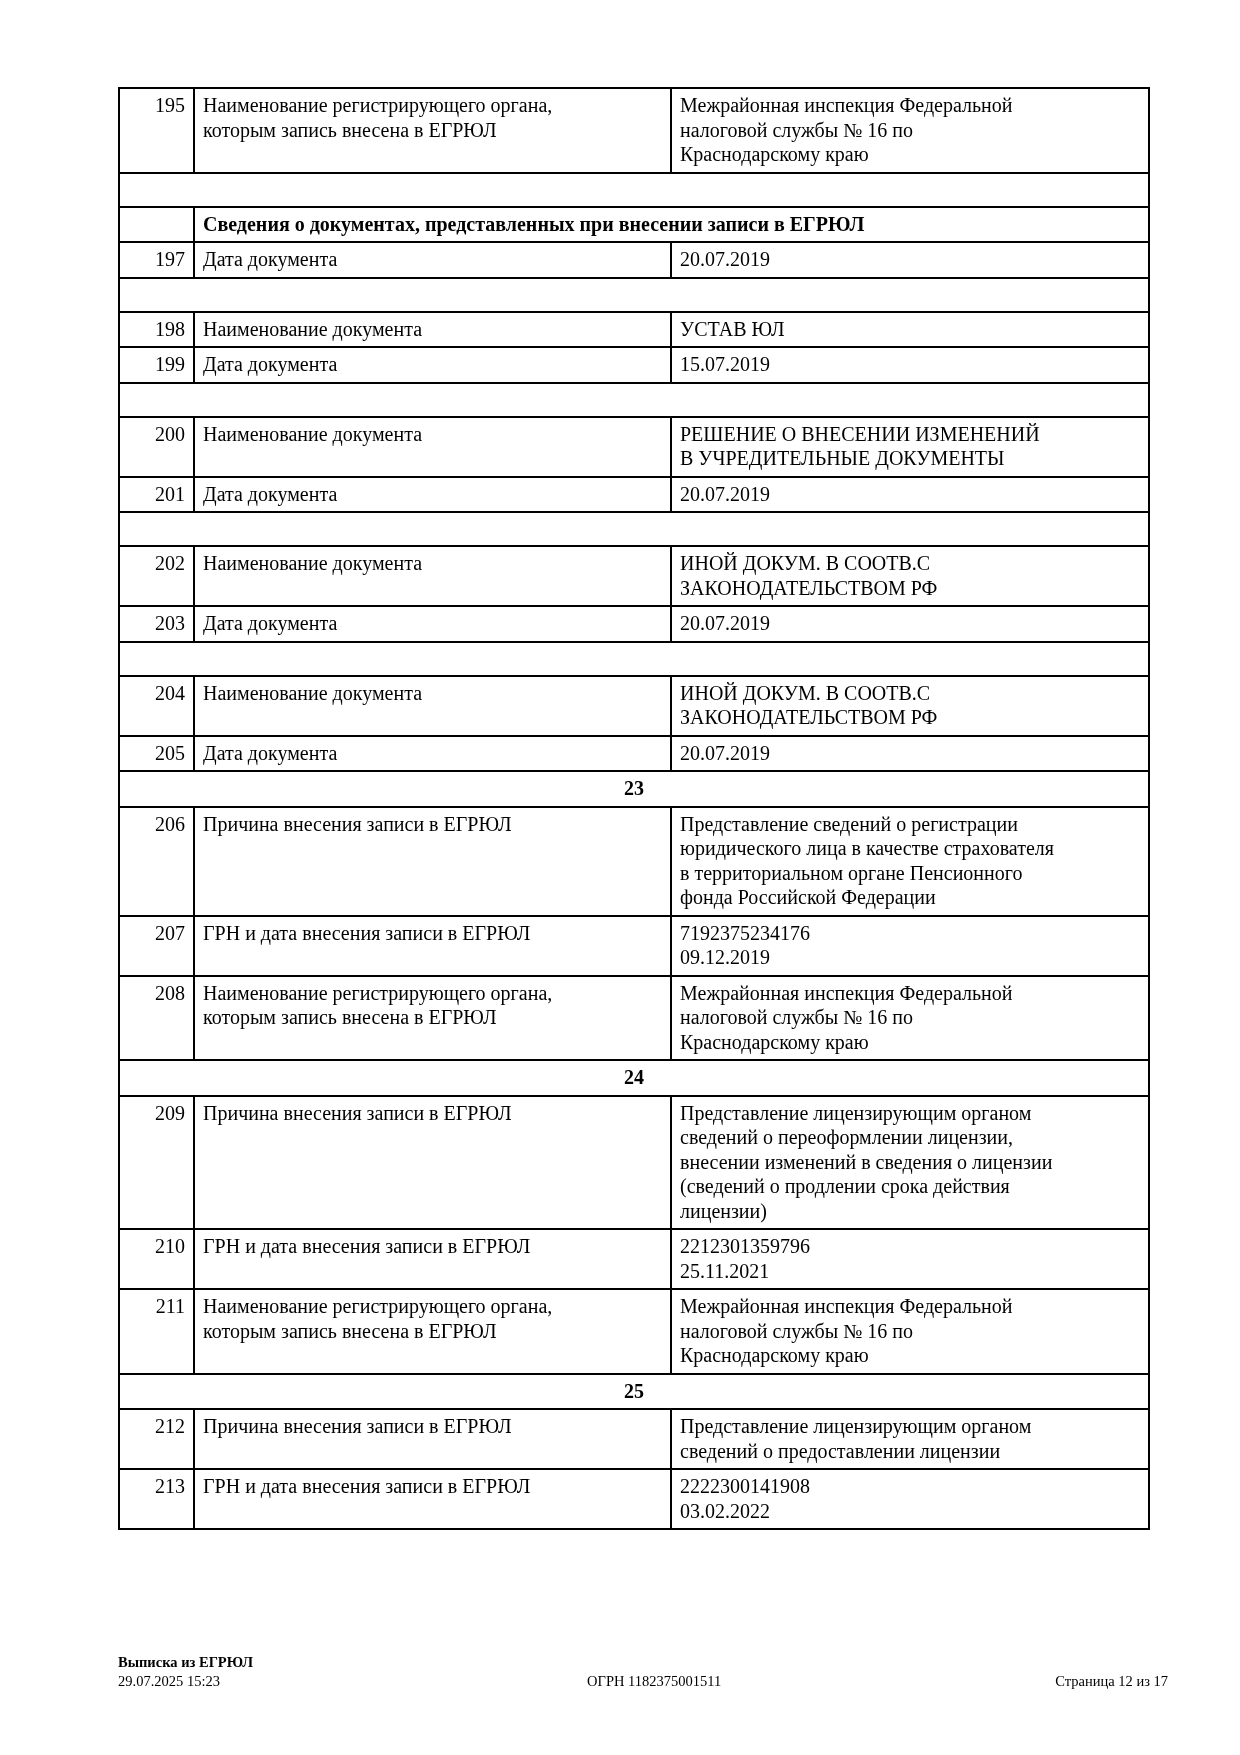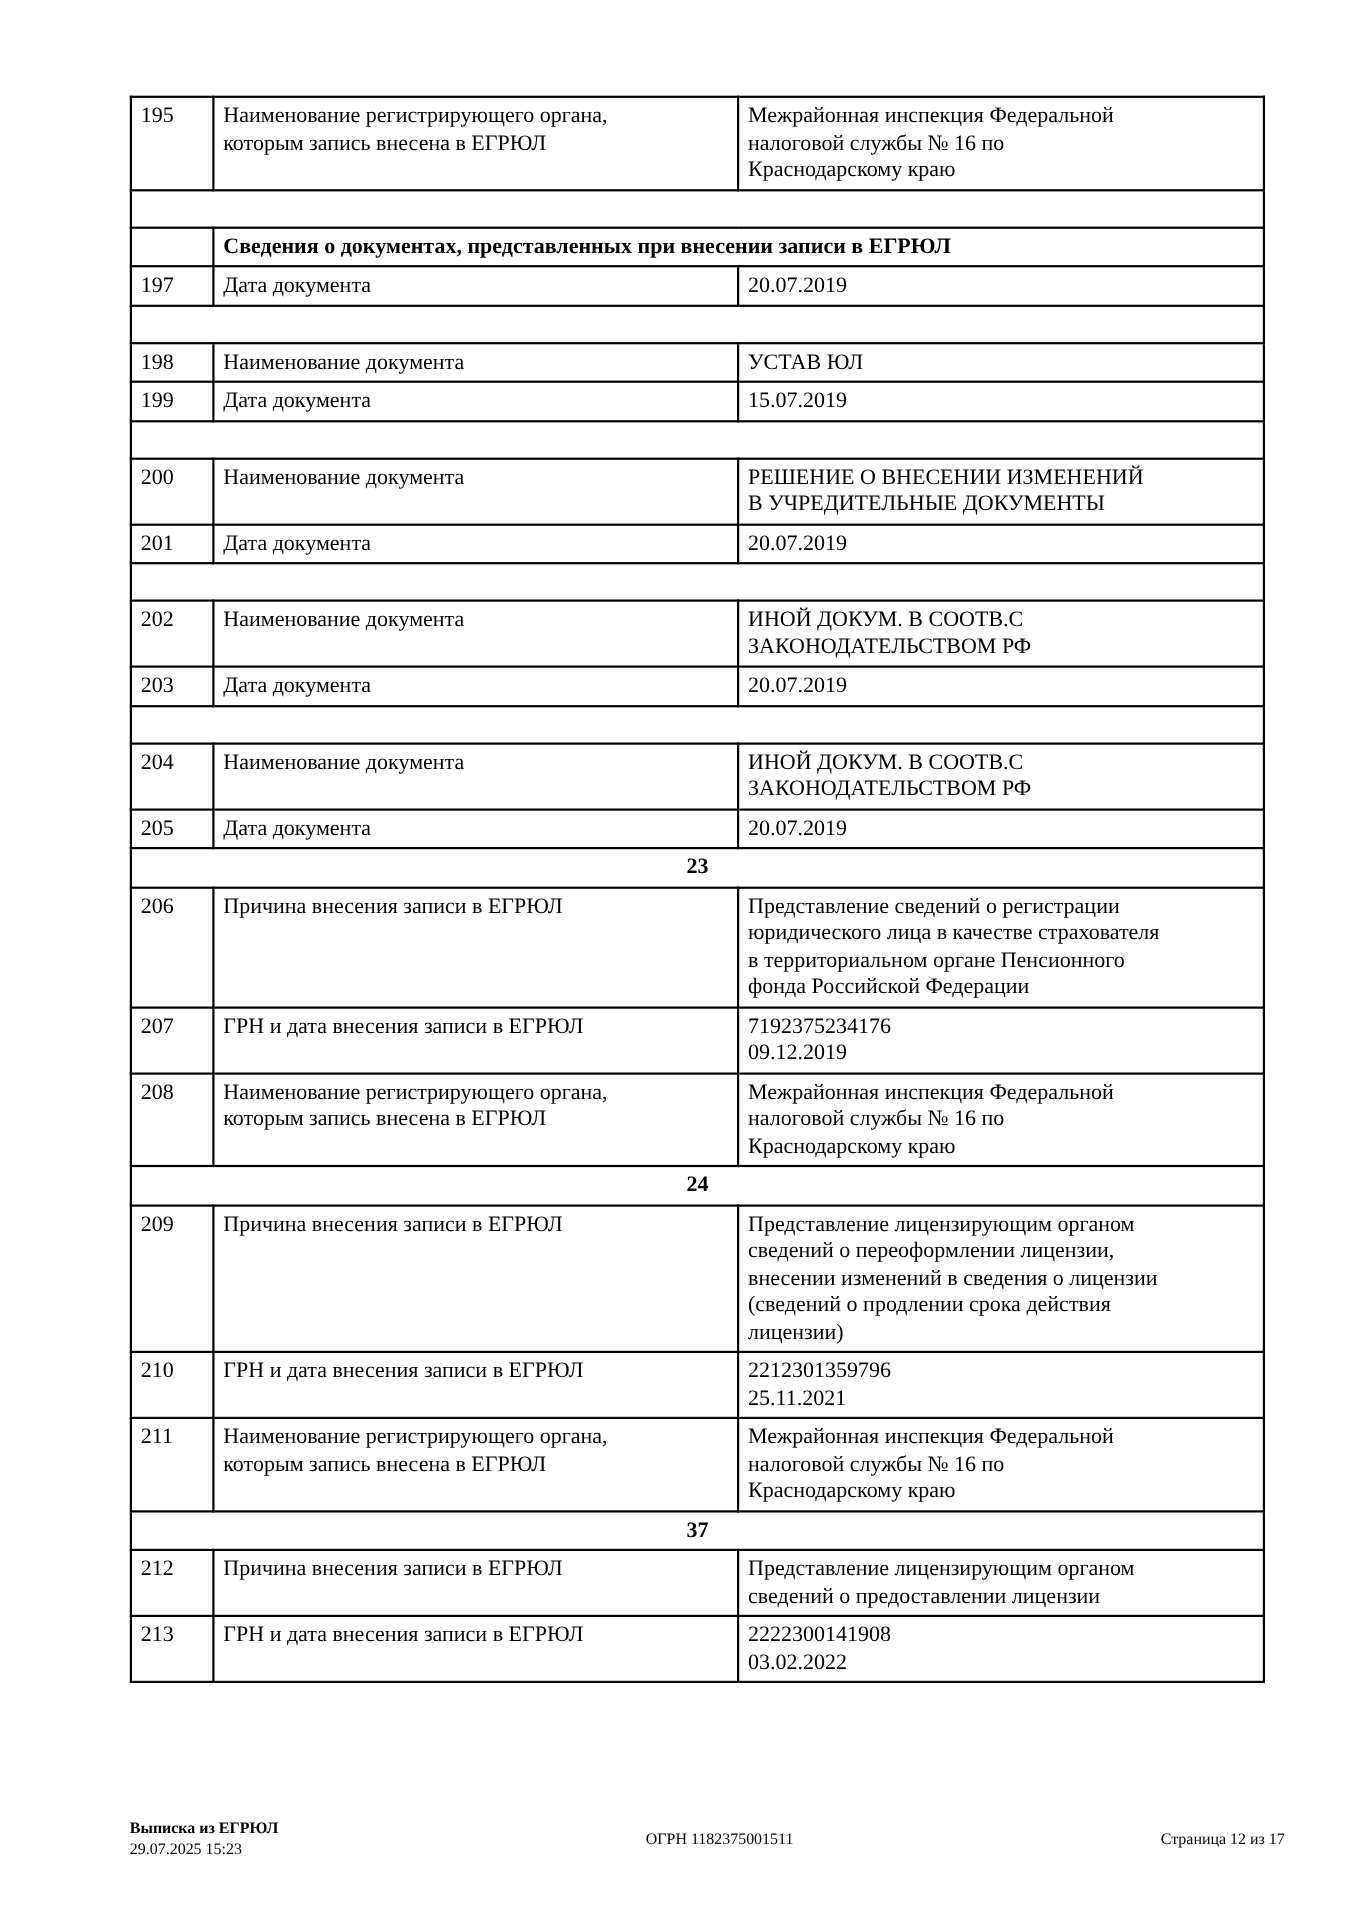--- a/index.html
+++ b/index.html
@@ -20,33 +20,33 @@
     table-layout: fixed;
   }
   table.registry td {
     border: 2px solid #000;
     vertical-align: top;
     font-size: 20px;
     line-height: 24.5px;
     padding: 4px 8px 5px 8px;
     overflow: hidden;
   }
-  td.num  { text-align: left; padding-left: 2px; padding-right: 2px; border-radius: 17px; }
+  td.num  { text-align: right; padding-left: 2px; padding-right: 2px; border-radius: 17px; }
   td.label, td.value { white-space: pre-line; }
   tr.spacer-row td   { height: 23px; padding: 4px 0 5px 0; }
   tr.section-row td  { text-align: center; font-weight: bold; height: 24.5px; }
   tr.subheader-row td.subtext { font-weight: bold; }
 
   .footer {
     position: absolute;
     left: 118px; top: 1653px;
     width: 1050px;
     display: flex;
     justify-content: space-between;
-    align-items: center;
+    align-items: flex-end;
     font-size: 14.5px;
     line-height: 19px;
   }
   .footer .f-left { text-align: left; }
   .footer .f-title { font-weight: bold; }
   .footer .f-center { text-align: center; flex: 1 1 auto; }
   .footer .f-right { text-align: right; }
 </style>
 </head>
 <body>
@@ -180,21 +180,21 @@
         </tr>
         <tr class="field-row">
           <td class="num">211</td>
           <td class="label">Наименование регистрирующего органа,
 которым запись внесена в ЕГРЮЛ</td>
           <td class="value">Межрайонная инспекция Федеральной
 налоговой службы № 16 по
 Краснодарскому краю</td>
         </tr>
         <tr class="section-row">
-          <td colspan="3">37</td>
+          <td colspan="3">25</td>
         </tr>
         <tr class="field-row">
           <td class="num">212</td>
           <td class="label">Причина внесения записи в ЕГРЮЛ</td>
           <td class="value">Представление лицензирующим органом
 сведений о предоставлении лицензии</td>
         </tr>
         <tr class="field-row">
           <td class="num">213</td>
           <td class="label">ГРН и дата внесения записи в ЕГРЮЛ</td>

